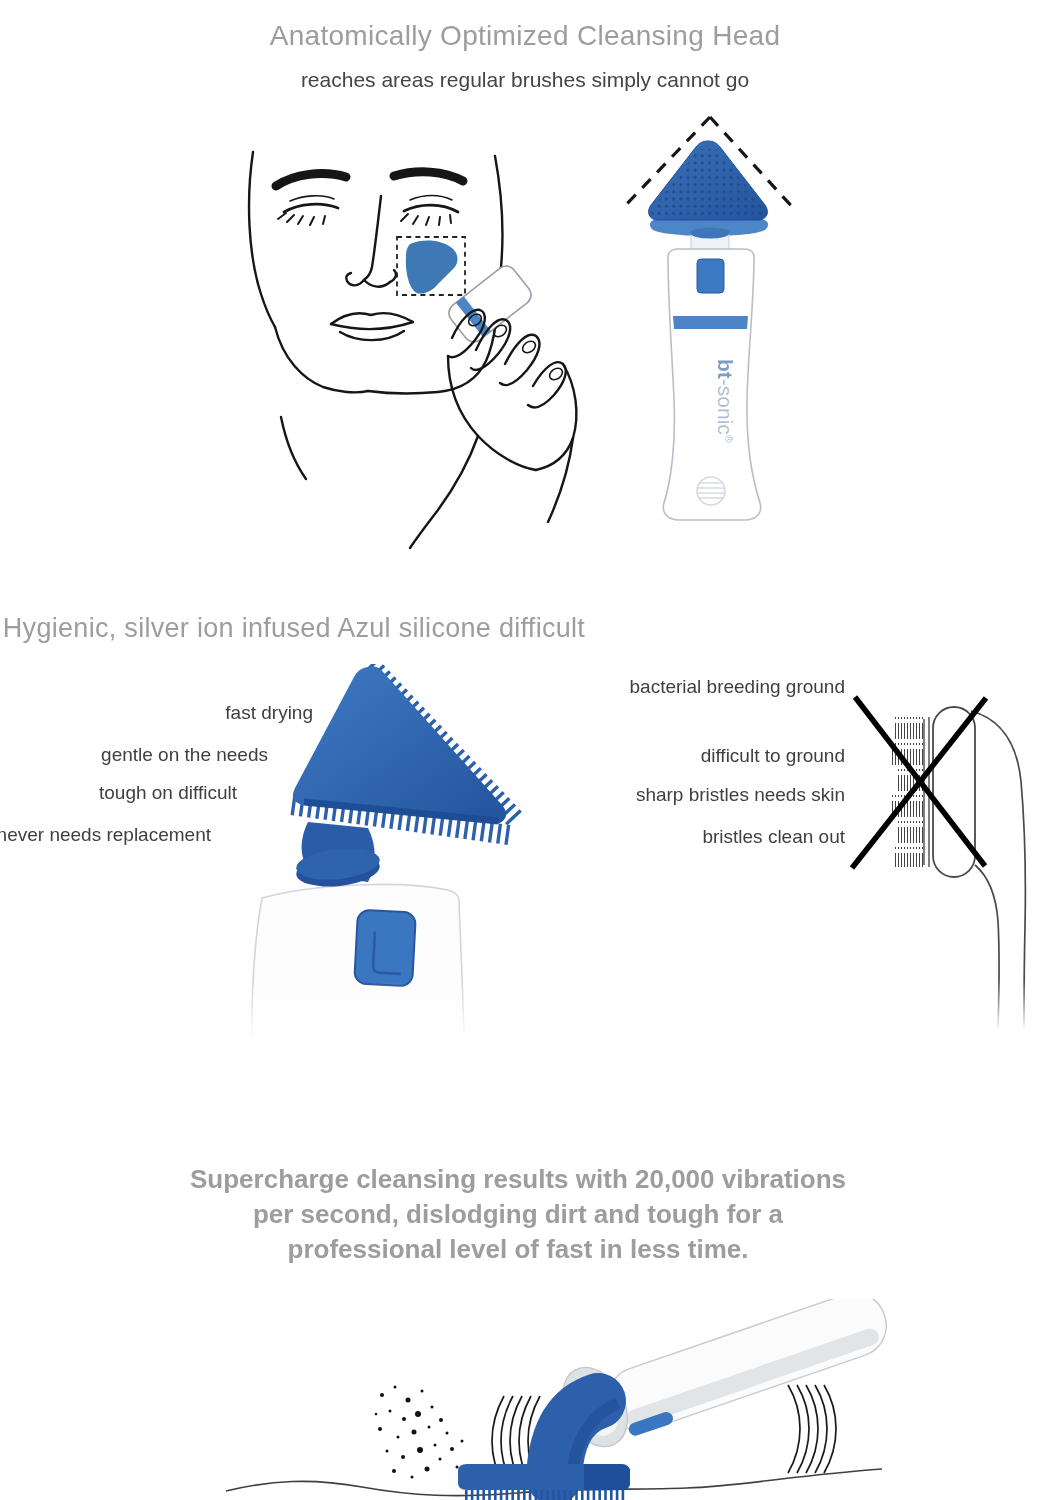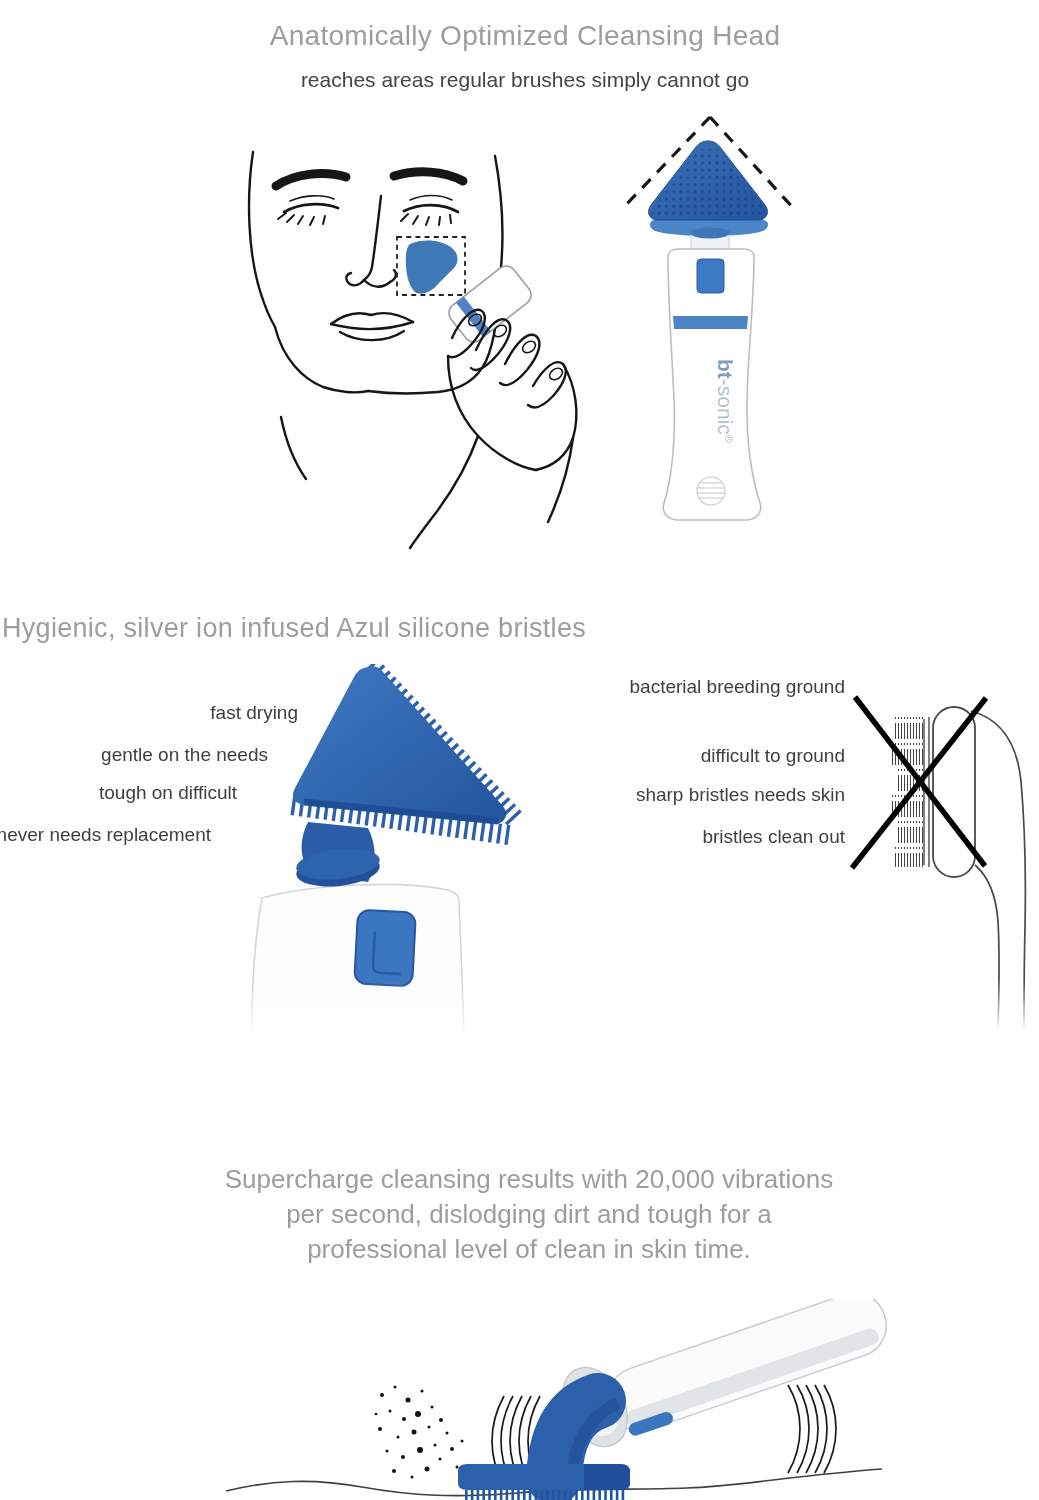--- a/index.html
+++ b/index.html
@@ -6,24 +6,24 @@
   .canvas{
     position:relative;width:1039px;height:1500px;margin:16px auto;background:#fff;
     overflow:hidden;font-family:"Liberation Sans",sans-serif;
   }
   .t-light{color:#9d9d9d;font-weight:300;letter-spacing:.3px;}
   .title{position:absolute;top:4px;left:0;width:1050px;text-align:center;font-size:28px;}
   .subtitle{position:absolute;top:52px;left:0;width:1050px;text-align:center;font-size:21px;color:#454545;}
   .heading-left{position:absolute;top:597px;left:0;width:588px;text-align:center;font-size:27px;}
   .heading-right{position:absolute;top:599px;left:742px;width:270px;text-align:center;font-size:27px;}
   .feat{position:absolute;font-size:19px;color:#3f3f3f;white-space:nowrap;text-align:right;}
-  .ll0{top:686px;right:741px}.ll1{top:728px;right:771px}.ll2{top:766px;right:802px}.ll3{top:808px;right:828px}
+  .ll0{top:686px;right:726px}.ll1{top:728px;right:771px}.ll2{top:766px;right:802px}.ll3{top:808px;right:828px}
   .rl0{top:660px;right:194px}.rl1{top:729px;right:194px}.rl2{top:768px;right:194px}.rl3{top:810px;right:194px}
-  .para{position:absolute;top:1146px;left:19px;width:1020px;text-align:center;
-        font-size:26px;line-height:35px;color:#9d9d9d;font-weight:400;}
+  .para{position:absolute;top:1146px;left:8px;width:1020px;text-align:center;
+        font-size:26px;line-height:35px;color:#9d9d9d;font-weight:700;}
   .illus{position:absolute;}
   svg{display:block;}
 </style>
 </head>
 <body>
 
 <div class="canvas">
 
   <div class="title t-light">Anatomically Optimized Cleansing Head</div>
   <div class="subtitle">reaches areas regular brushes simply cannot go</div>
@@ -132,21 +132,21 @@
 
       <g>
         <circle cx="113" cy="382" r="14" fill="none" stroke="#d6dadf" stroke-width="1.6"></circle>
         <g clip-path="url(#logoClip)" stroke="#d6dadf" stroke-width="1.4">
           <path d="M98 374 H128 M98 379 H128 M98 384 H128 M98 389 H128"></path>
         </g>
       </g>
     </svg>
   </div>
 
-  <div class="heading-left t-light">Hygienic, silver ion infused Azul silicone bristles</div>
+  <div class="heading-left t-light">Hygienic, silver ion infused Azul silicone difficult</div>
 
   <div class="feat ll0">fast drying</div>
   <div class="feat ll1">gentle on the needs</div>
   <div class="feat ll2">tough on difficult</div>
   <div class="feat ll3">never needs replacement</div>
 
   <div class="feat rl0">bacterial breeding ground</div>
   <div class="feat rl1">difficult to ground</div>
   <div class="feat rl2">sharp bristles needs skin</div>
   <div class="feat rl3">bristles clean out</div>
@@ -224,21 +224,21 @@
       <g stroke="#000000" stroke-width="5.5">
         <path d="M12 28 L142 197"></path>
           <path d="M143 29 L9 199"></path>
       </g>
     </svg>
   </div>
 
   <div class="para">
     <div>Supercharge cleansing results with 20,000 vibrations</div>
     <div>per second, dislodging dirt and tough for a</div>
-    <div>professional level of clean in skin time.</div>
+    <div>professional level of fast in less time.</div>
   </div>
 
   <div class="illus" style="left:222px;top:1283px">
     <svg width="672" height="214" viewBox="0 0 672 214">
 
       <path d="M4 192 C50 181 90 179 140 188 C190 197 235 199 295 194 C355 189 410 191 465 189 C520 187 575 176 660 170" fill="none" stroke="#3f3f3f" stroke-width="1.6"></path>
 
       <g fill="#111111">
         <circle cx="160" cy="96" r="2"></circle>
           <circle cx="173" cy="88" r="1.5"></circle>

